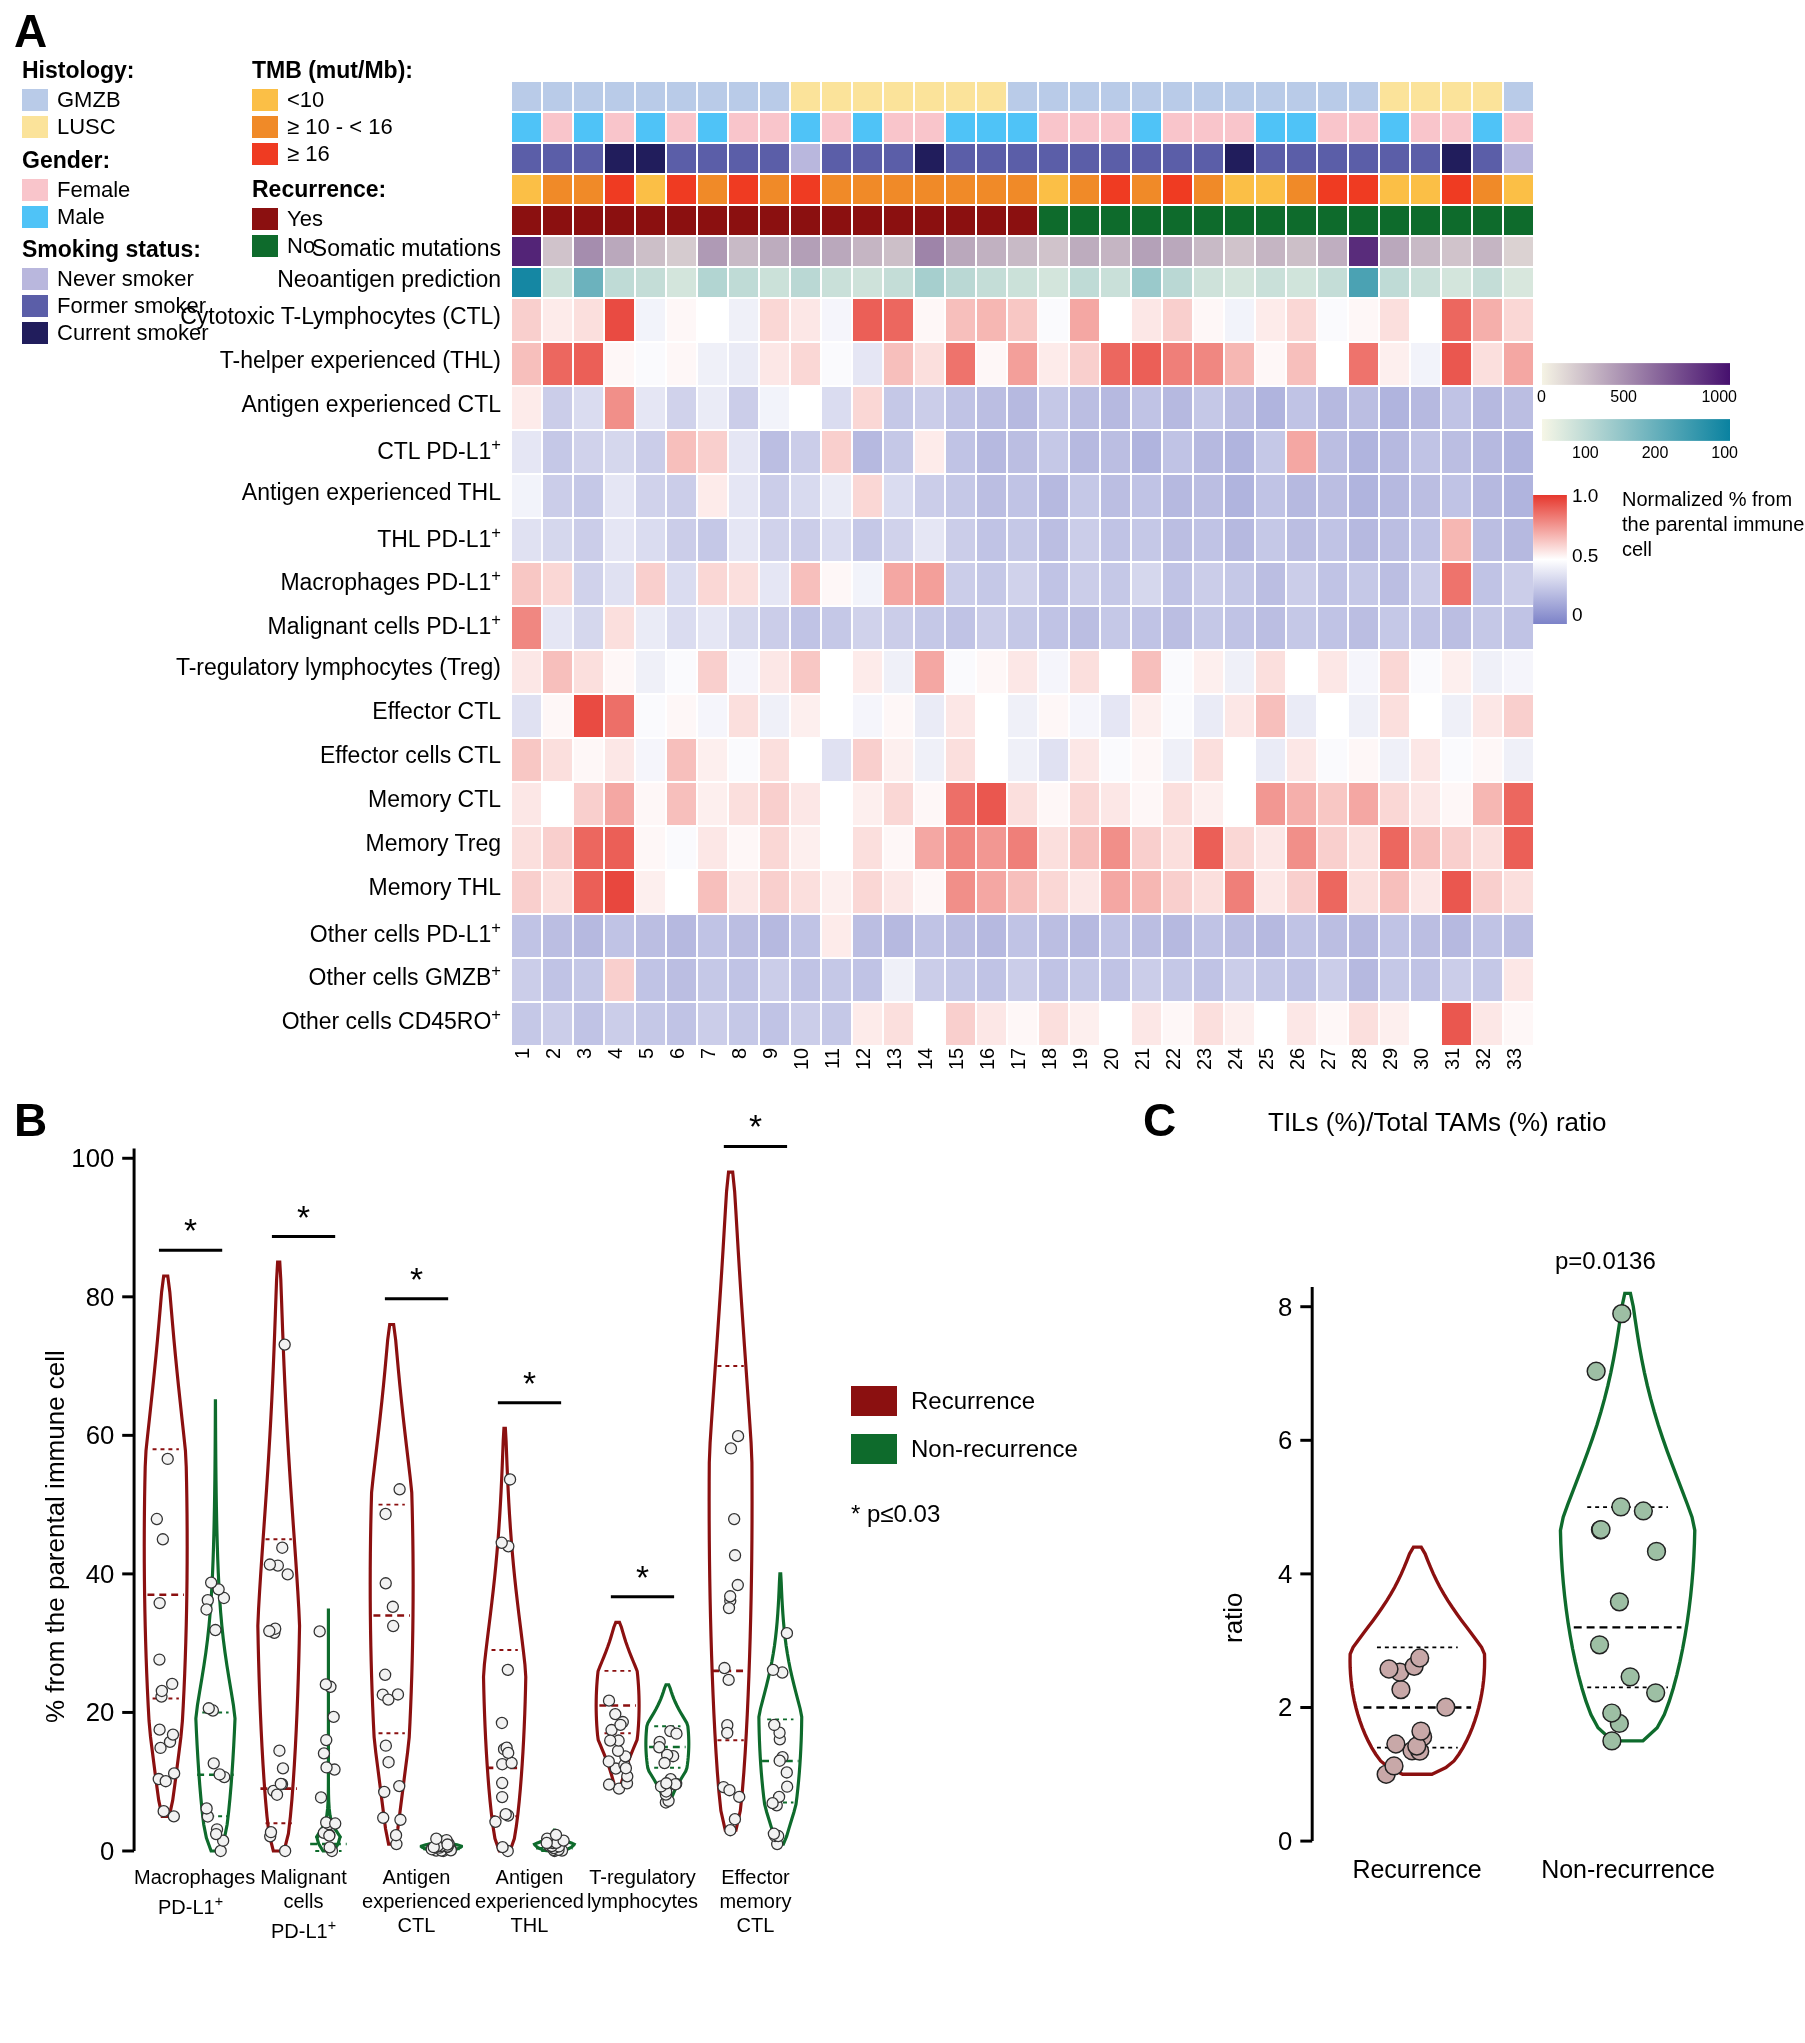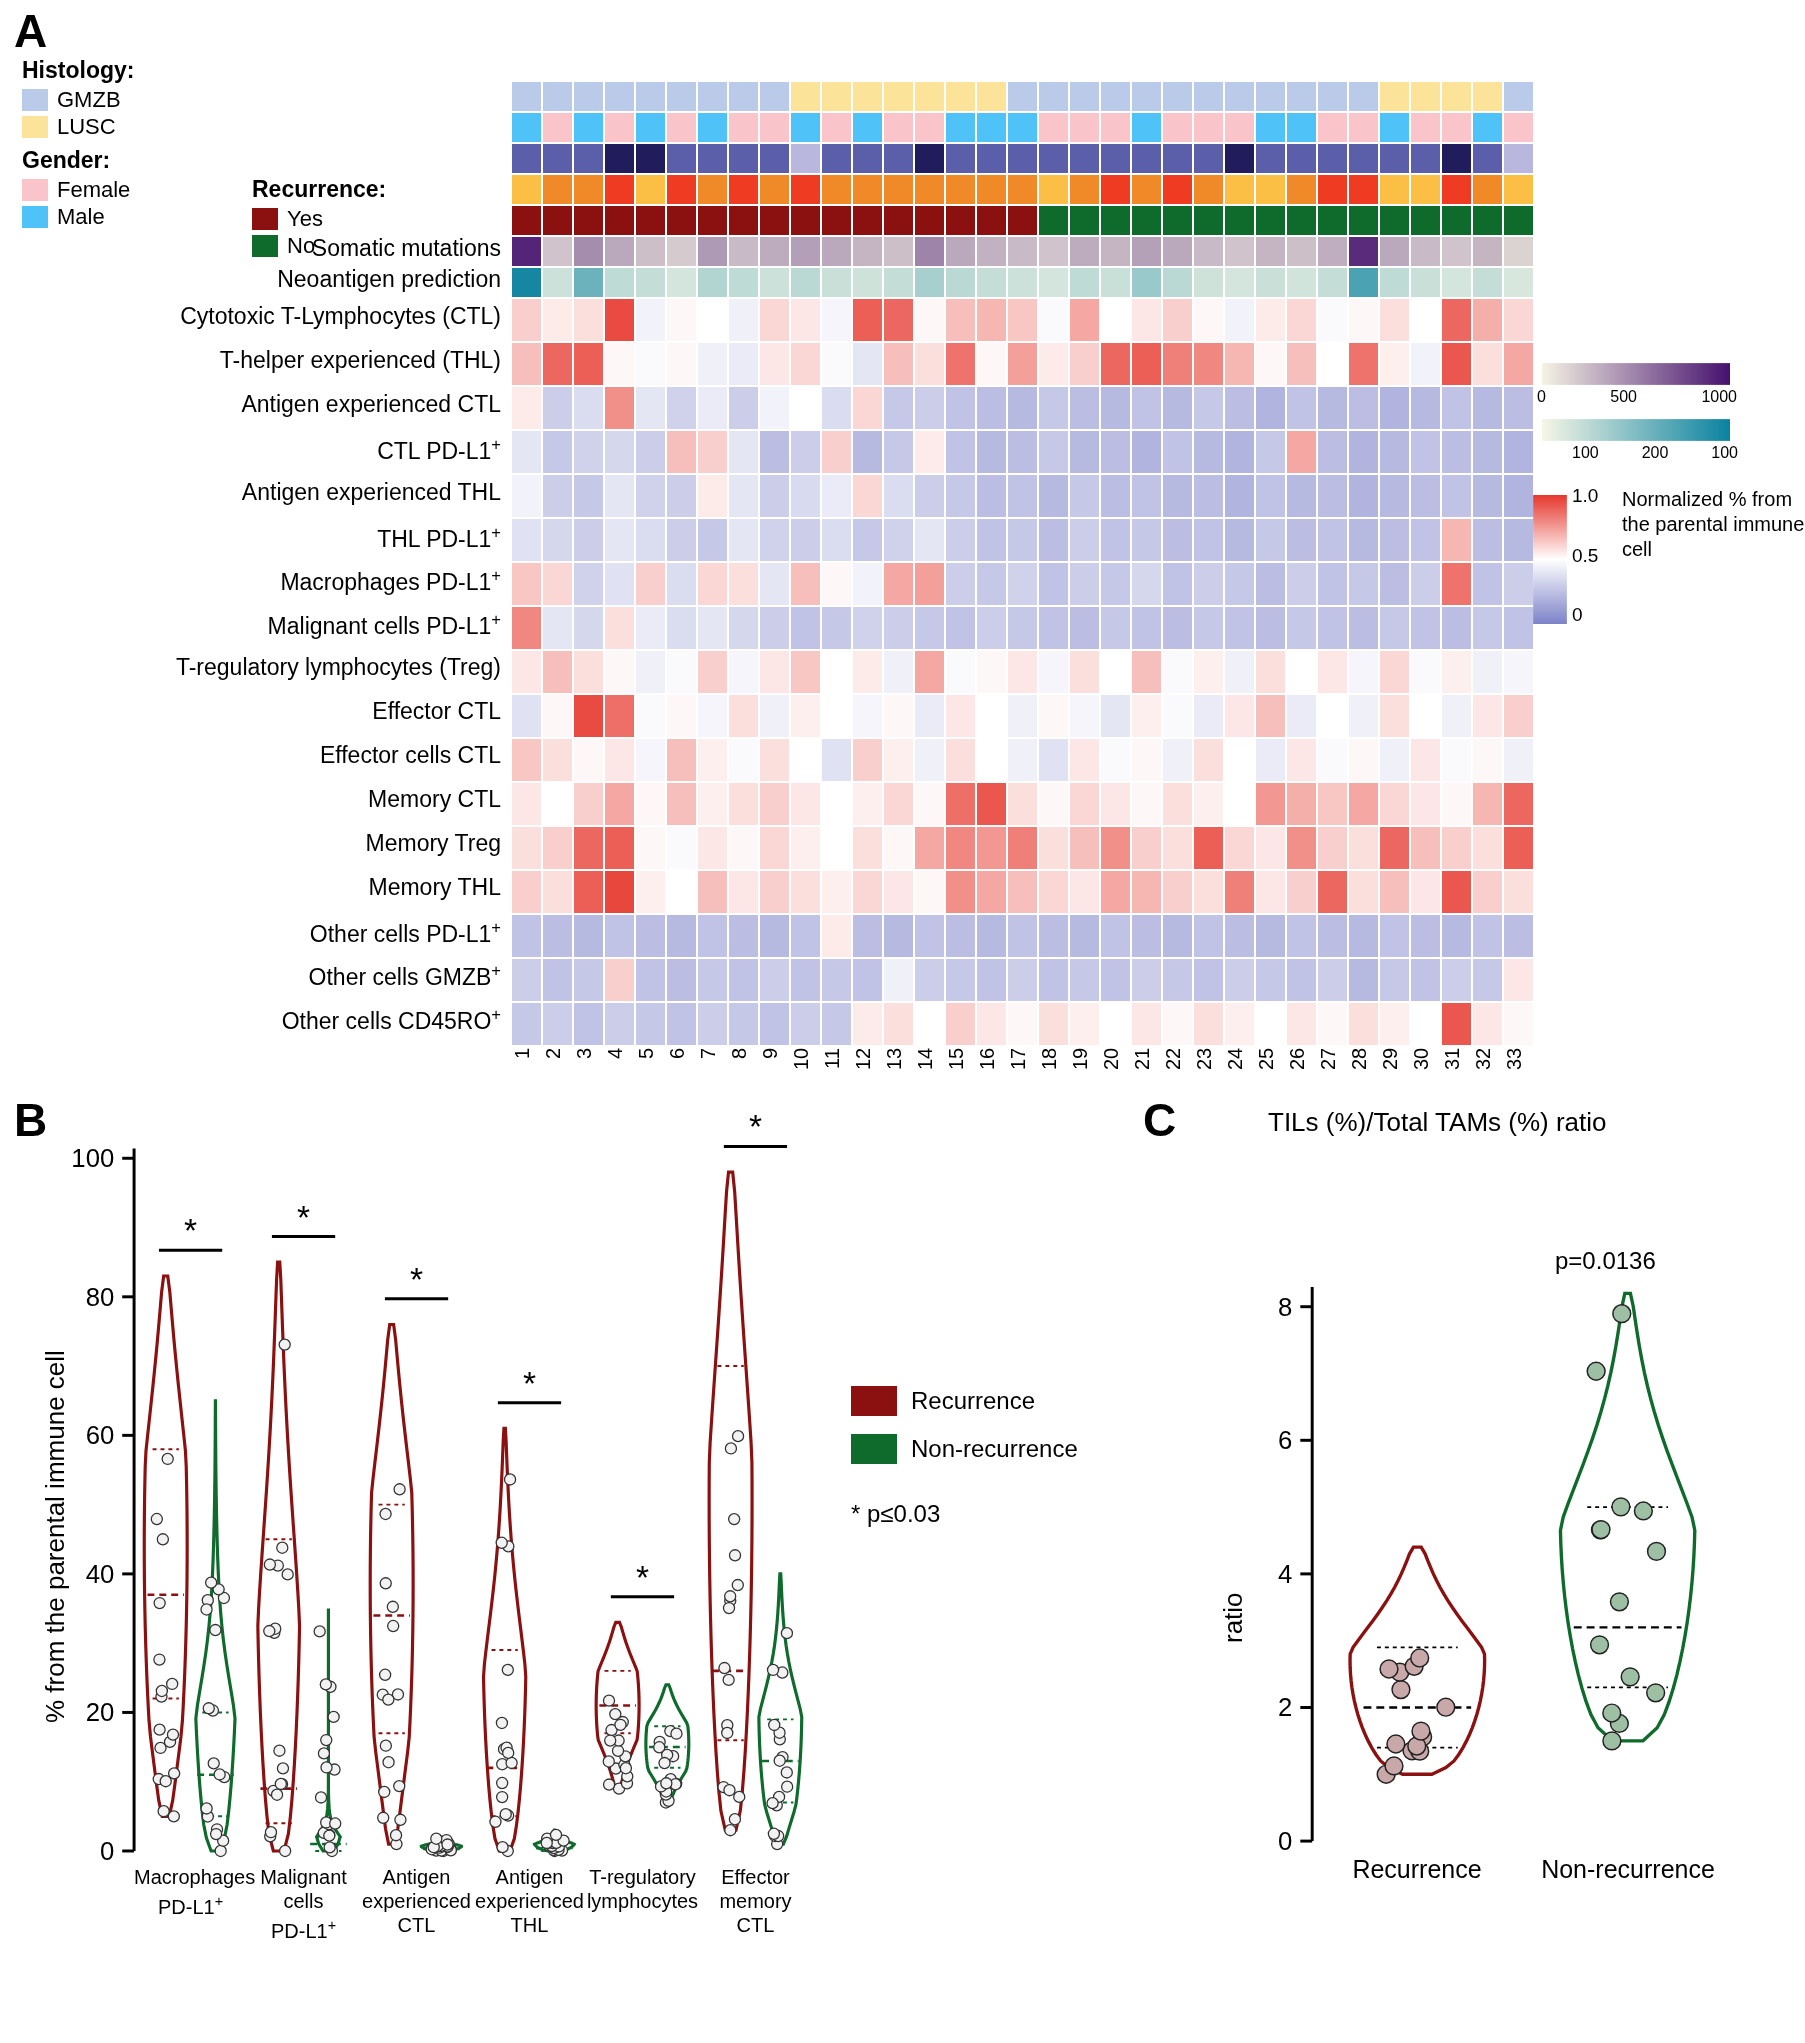--- a/index.html
+++ b/index.html
@@ -85,21 +85,51 @@
     <div class="legend-row">
       <span class="legend-swatch" style="background:#f9c5cb"></span>
       <span class="legend-label">Female</span>
     </div>
     <div class="legend-row">
       <span class="legend-swatch" style="background:#4fc3f7"></span>
       <span class="legend-label">Male</span>
     </div>
   </div>
 
+  <div class="legend-block" style="left:22px;top:236px;">
+    <div class="legend-title">Smoking status:</div>
+    <div class="legend-row">
+      <span class="legend-swatch" style="background:#b9b7dd"></span>
+      <span class="legend-label">Never smoker</span>
+    </div>
+    <div class="legend-row">
+      <span class="legend-swatch" style="background:#5b5ea8"></span>
+      <span class="legend-label">Former smoker</span>
+    </div>
+    <div class="legend-row">
+      <span class="legend-swatch" style="background:#211d5c"></span>
+      <span class="legend-label">Current smoker</span>
+    </div>
+  </div>
 
+  <div class="legend-block" style="left:252px;top:57px;">
+    <div class="legend-title">TMB (mut/Mb):</div>
+    <div class="legend-row">
+      <span class="legend-swatch" style="background:#fbbf46"></span>
+      <span class="legend-label">&lt;10</span>
+    </div>
+    <div class="legend-row">
+      <span class="legend-swatch" style="background:#f08a28"></span>
+      <span class="legend-label">≥ 10 - &lt; 16</span>
+    </div>
+    <div class="legend-row">
+      <span class="legend-swatch" style="background:#ef3b22"></span>
+      <span class="legend-label">≥ 16</span>
+    </div>
+  </div>
 
   <div class="legend-block" style="left:252px;top:176px;">
     <div class="legend-title">Recurrence:</div>
     <div class="legend-row">
       <span class="legend-swatch" style="background:#8b1010"></span>
       <span class="legend-label">Yes</span>
     </div>
     <div class="legend-row">
       <span class="legend-swatch" style="background:#0e6b2c"></span>
       <span class="legend-label">No</span>

